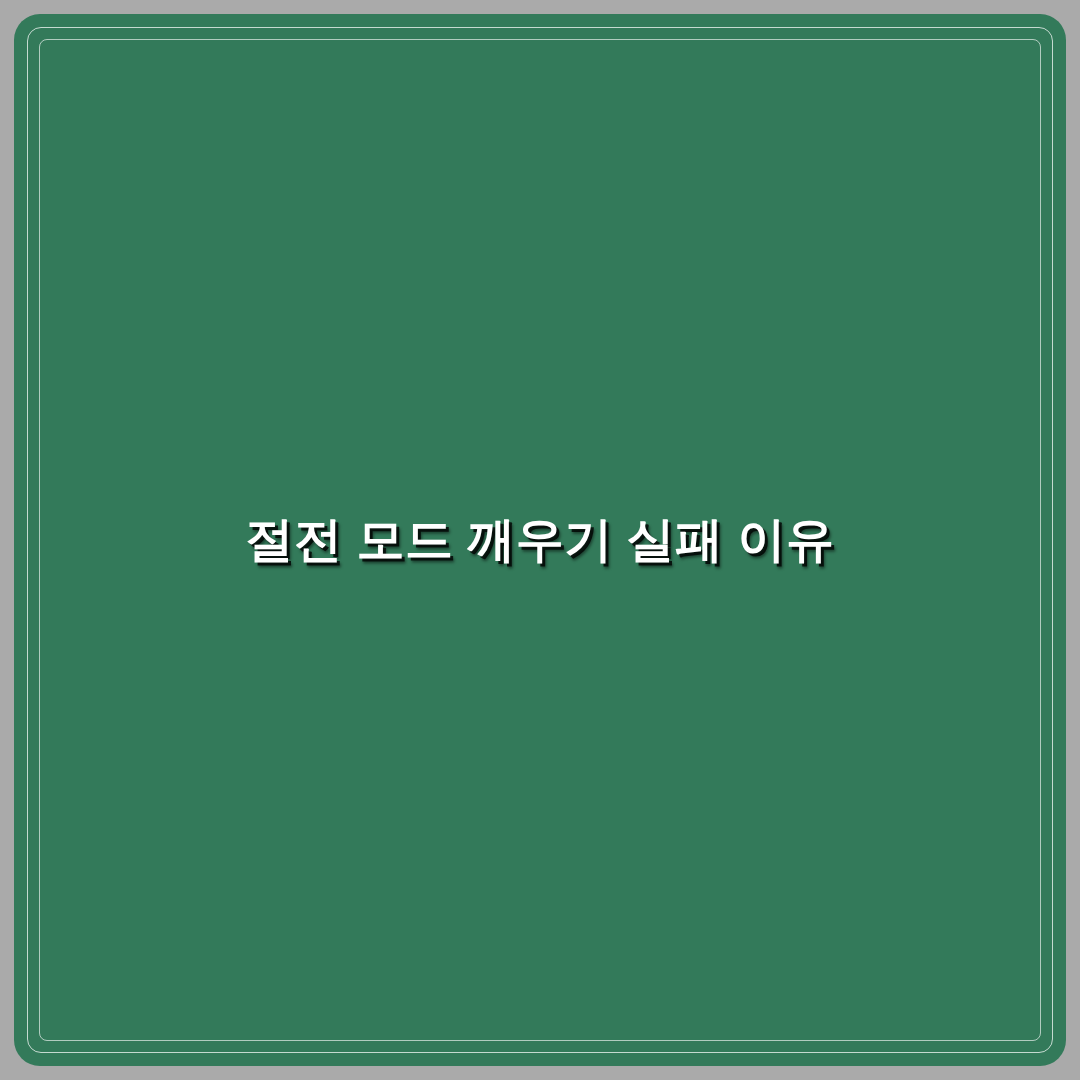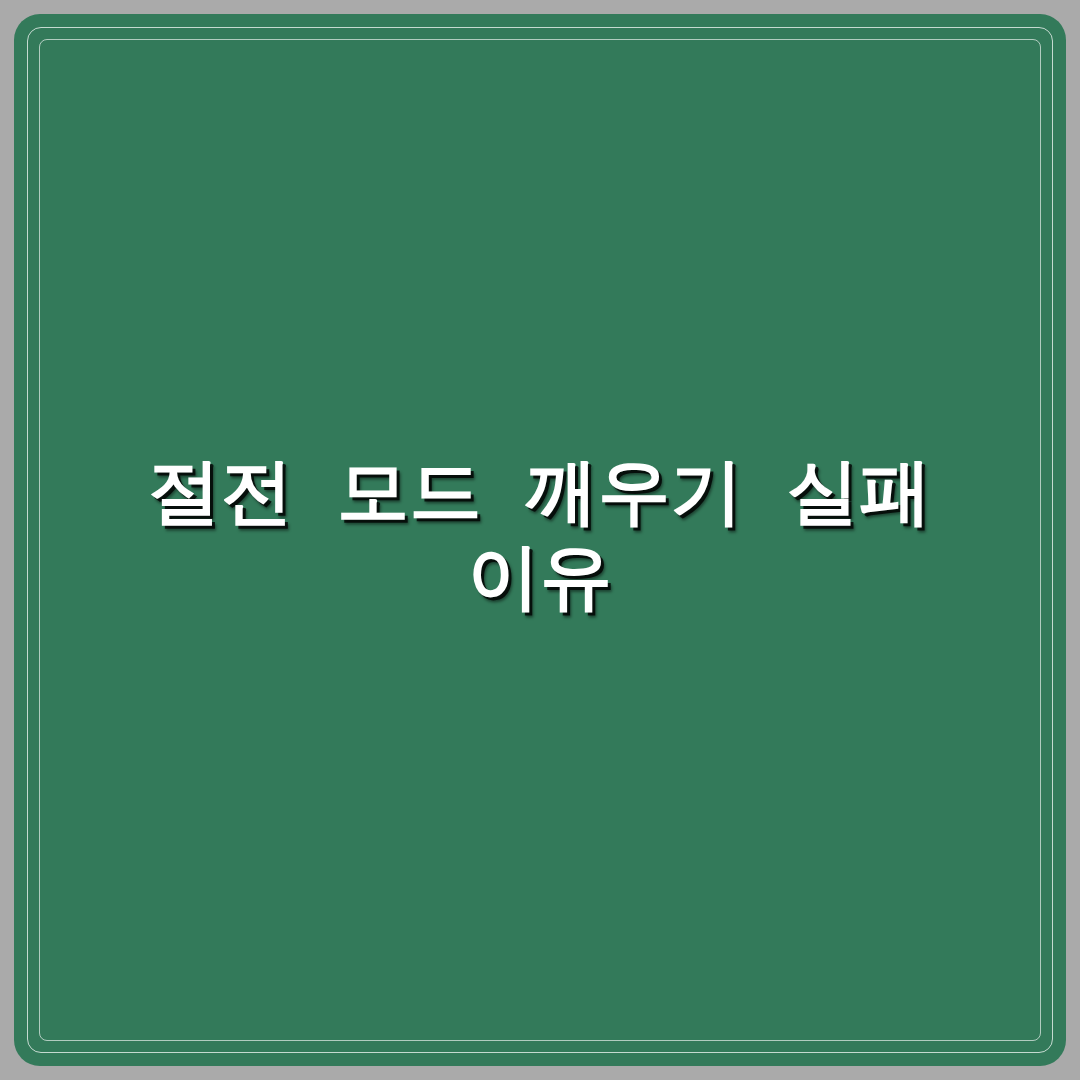--- a/index.html
+++ b/index.html
@@ -71,22 +71,22 @@
   #title-block {
     position: relative;
     z-index: 2;
     width: 880px;
     text-align: center;
   }
 
   #poster-title {
     margin: 11px;
     color: #ffffff;
-    font-family: Liberation Mono, monospace;
-    font-size: 72px;
+    font-family: Liberation Sans, sans-serif;
+    font-size: 48px;
     font-weight: 700;
     line-height: 1.18;
     letter-spacing: 0.5px;
     word-break: keep-all;
     text-shadow:
       3px 3px 0 rgba(0, 0, 0, 0.78),
       4px 5px 3px rgba(0, 0, 0, 0.45);
   }
 </style>
 </head>

